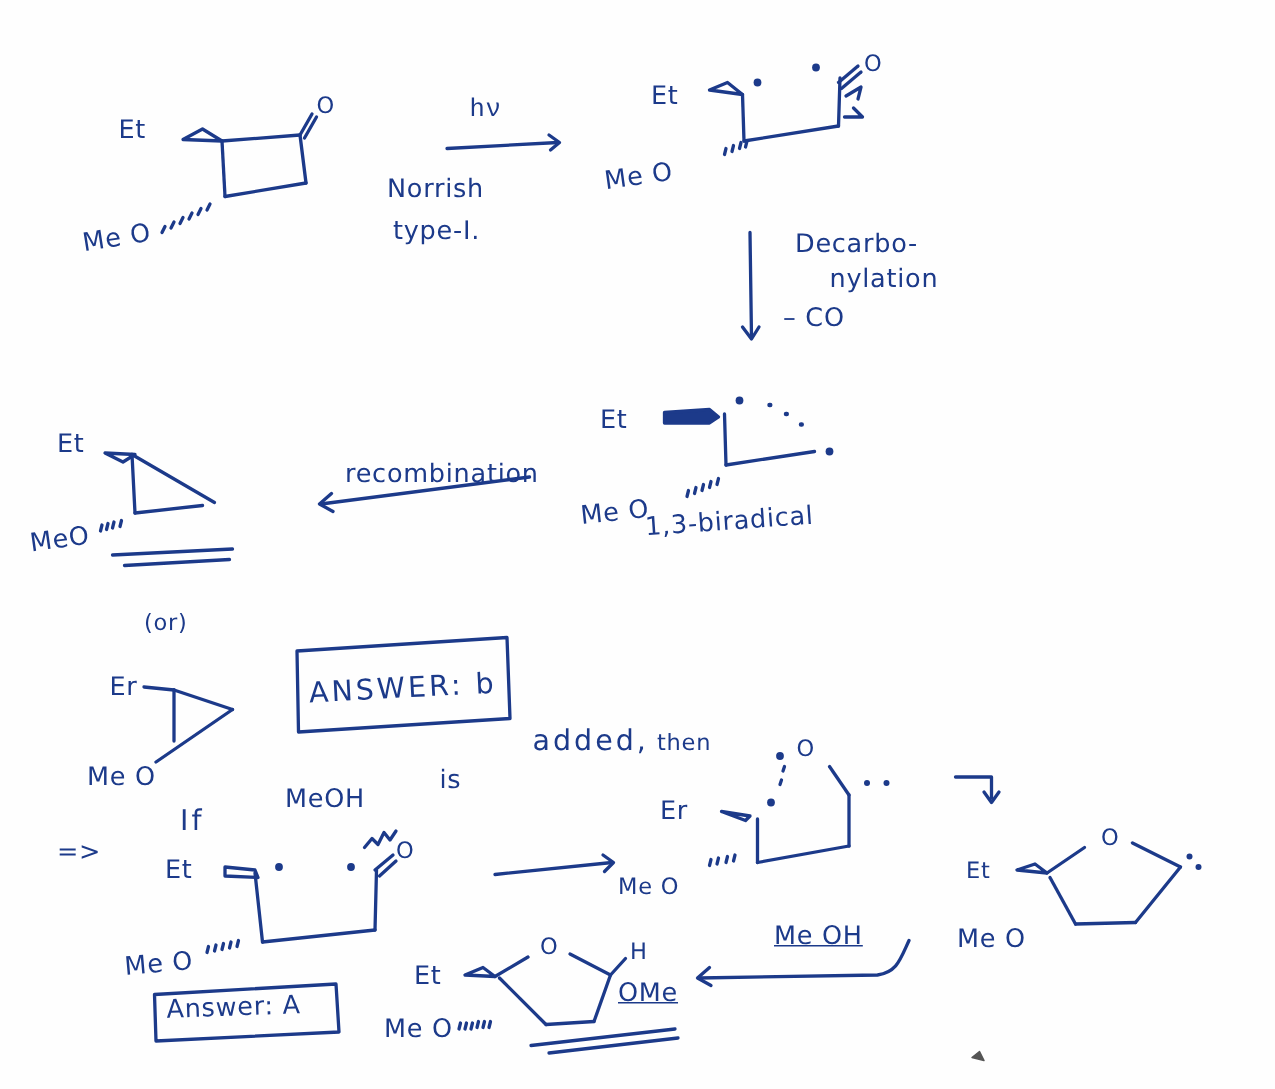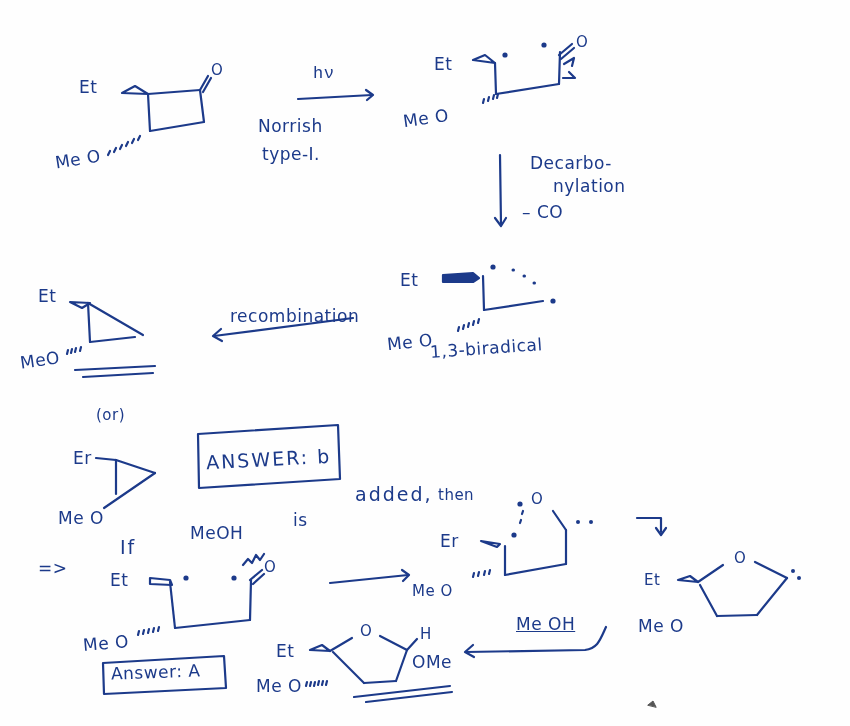--- a/index.html
+++ b/index.html
@@ -208,16 +208,16 @@
   <span class="txt sm" style="left:644px;top:573px;">Et</span>
   <span class="txt" style="left:638px;top:618px;">Me O</span>
   <span class="txt sm" style="left:734px;top:551px;">O</span>
 
   <span class="txt" style="left:516px;top:616px;text-decoration:underline;">Me OH</span>
 
   <span class="txt" style="left:276px;top:643px;">Et</span>
   <span class="txt" style="left:256px;top:678px;">Me O</span>
   <span class="txt sm" style="left:360px;top:624px;">O</span>
   <span class="txt sm" style="left:420px;top:627px;">H</span>
-  <span class="txt" style="left:412px;top:654px;">OMe</span>
+  <span class="txt" style="left:412px;top:654px;text-decoration:underline;">OMe</span>
 
   <span class="txt" style="left:111px;top:664px;transform:rotate(-2deg);">Answer: A</span>
 </div>
 
 </body></html>

